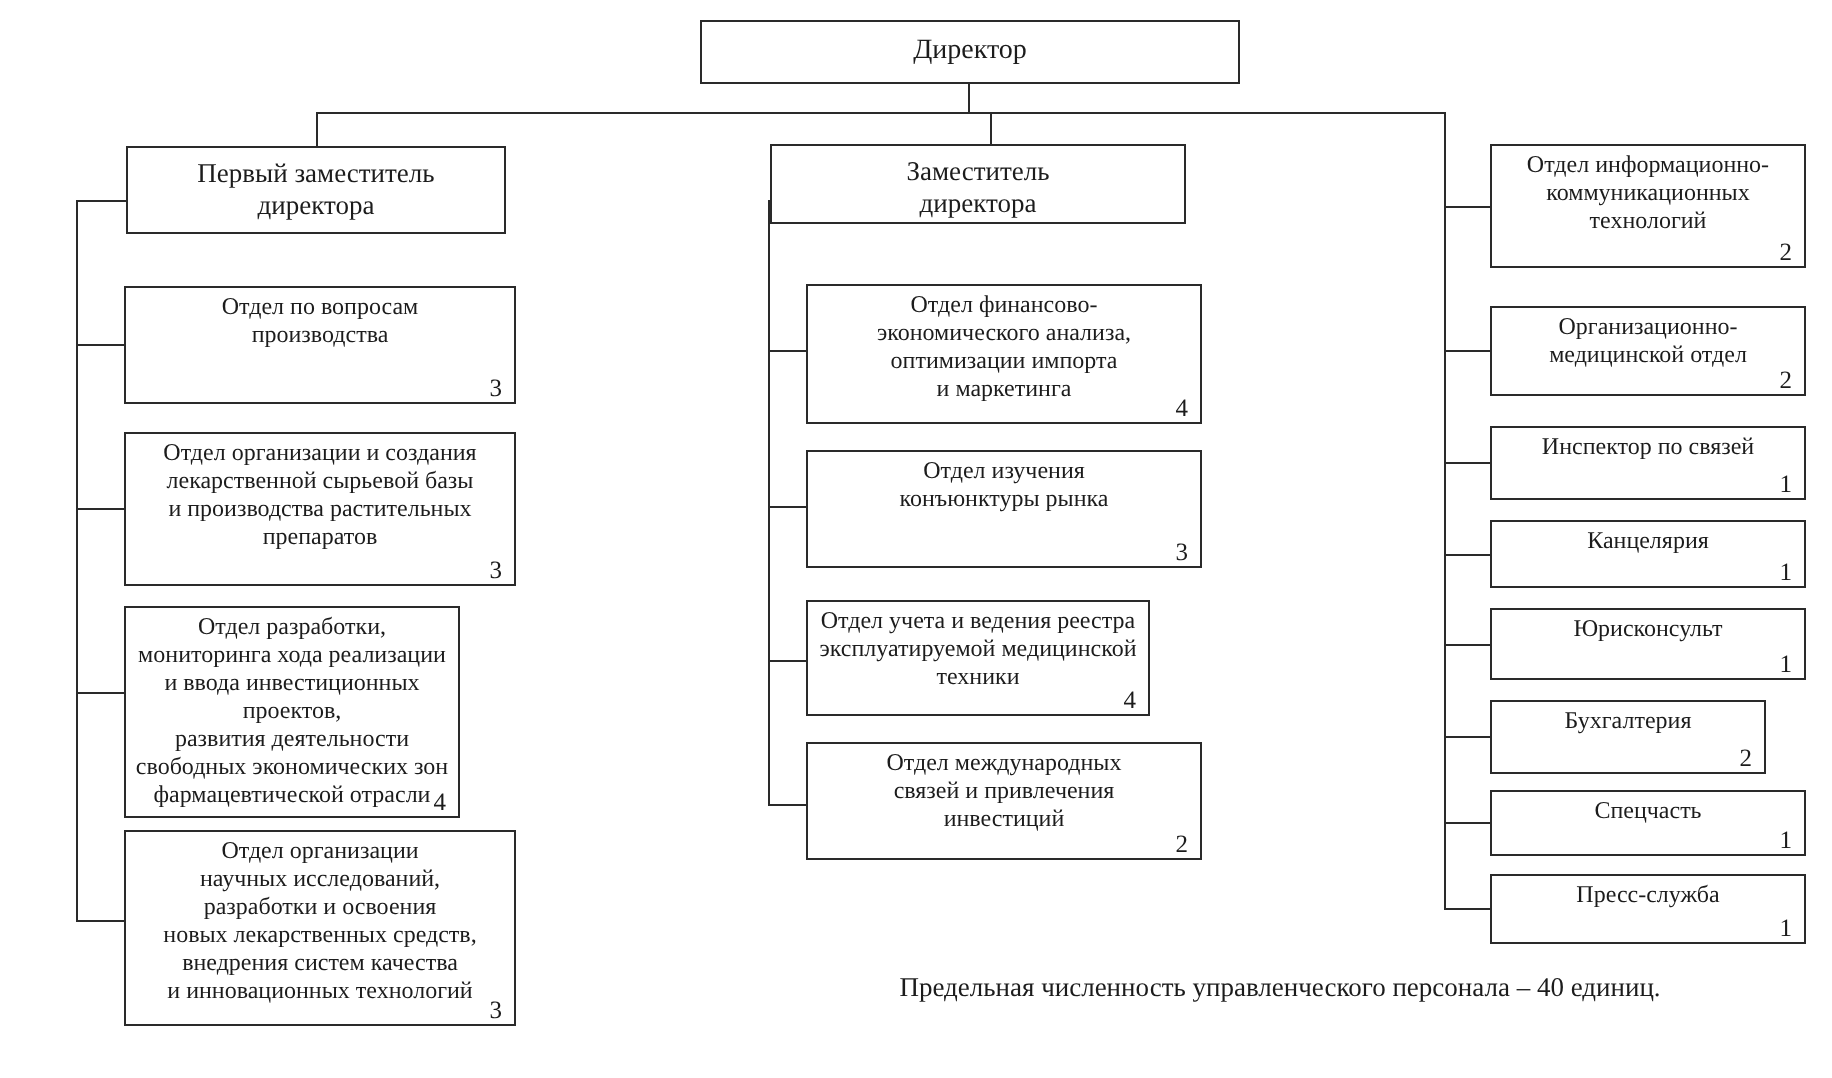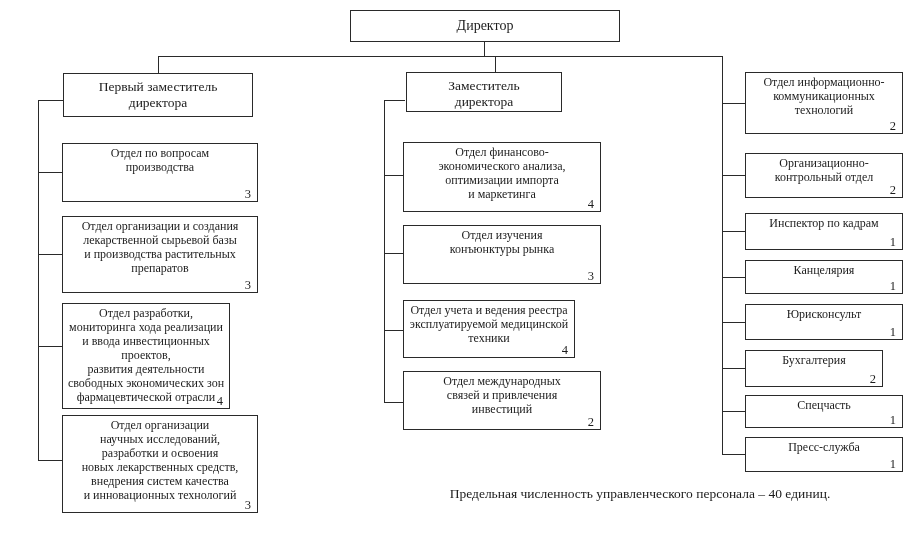--- a/index.html
+++ b/index.html
@@ -121,21 +121,21 @@
   <div class="box" style="left:62px;top:415px;width:196px;height:98px">
     <div class="title">Отдел организации
 научных исследований,
 разработки и освоения
 новых лекарственных средств,
 внедрения систем качества
 и инновационных технологий</div>
     <div class="count">3</div>
   </div>
 
-  <div class="box hdr" style="left:406px;top:72px;width:156px;height:40px">
+  <div class="box hdr" style="left:385px;top:72px;width:208px;height:40px">
     <div class="title">Заместитель
 директора</div>
   </div>
   <div class="box" style="left:403px;top:142px;width:198px;height:70px">
     <div class="title">Отдел финансово-
 экономического анализа,
 оптимизации импорта
 и маркетинга</div>
     <div class="count">4</div>
   </div>
@@ -158,25 +158,25 @@
   </div>
 
   <div class="box" style="left:745px;top:72px;width:158px;height:62px">
     <div class="title">Отдел информационно-
 коммуникационных
 технологий</div>
     <div class="count">2</div>
   </div>
   <div class="box" style="left:745px;top:153px;width:158px;height:45px">
     <div class="title">Организационно-
-контрольный отдел</div>
+медицинской отдел</div>
     <div class="count">2</div>
   </div>
   <div class="box" style="left:745px;top:213px;width:158px;height:37px">
-    <div class="title">Инспектор по кадрам</div>
+    <div class="title">Инспектор по связей</div>
     <div class="count">1</div>
   </div>
   <div class="box" style="left:745px;top:260px;width:158px;height:34px">
     <div class="title">Канцелярия</div>
     <div class="count">1</div>
   </div>
   <div class="box" style="left:745px;top:304px;width:158px;height:36px">
     <div class="title">Юрисконсульт</div>
     <div class="count">1</div>
   </div>

